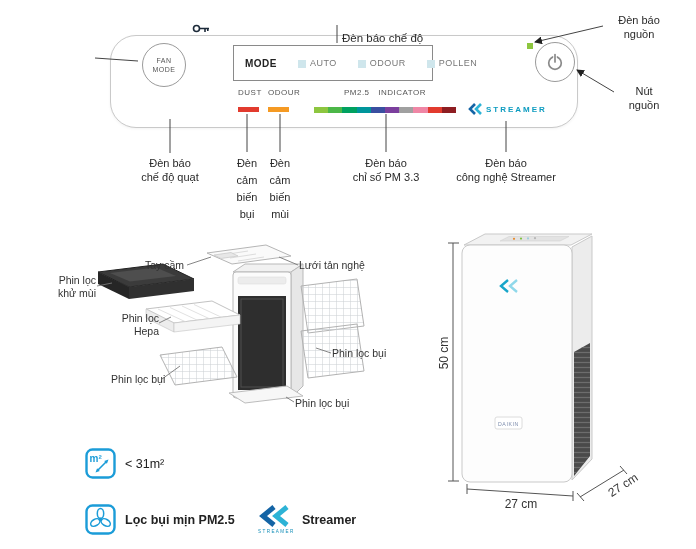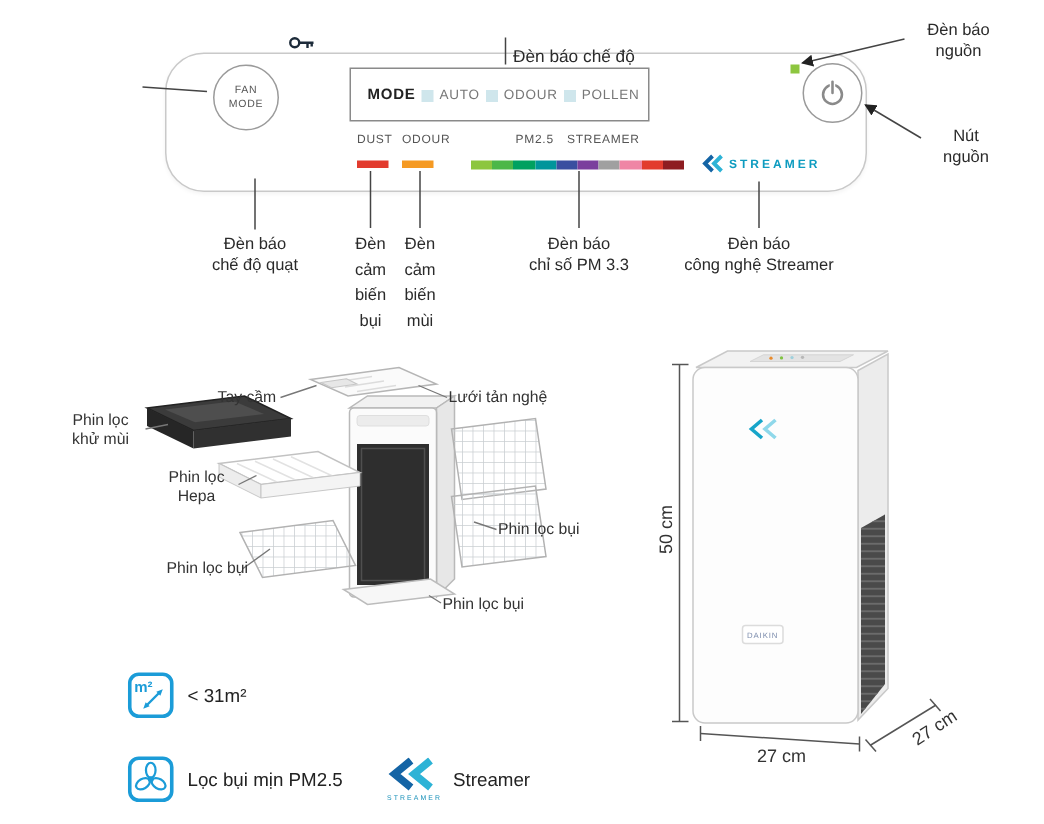--- a/index.html
+++ b/index.html
@@ -9,21 +9,21 @@
   .abs{position:absolute}
   .overlay{position:absolute;left:0;top:0;z-index:3;pointer-events:none}
 
   
   .panel{position:absolute;left:110px;top:35px;width:468px;height:93px;border:1px solid #c9c9c9;
          border-radius:26px;background:#fff;box-shadow:0 1px 3px rgba(0,0,0,.05);z-index:2}
   .fanmode{left:31px;top:7px;width:44px;height:44px;border:1px solid #9b9b9b;border-radius:50%;
            display:flex;align-items:center;justify-content:center;text-align:center;
            font-size:7px;letter-spacing:.5px;color:#555;line-height:1.35;padding:0 7px}
   .modebox{left:122px;top:9px;width:200px;height:36px;border:1px solid #8a8a8a;background:#fff;
-           display:flex;align-items:center;gap:4px;padding:0 11px}
+           display:flex;align-items:center;gap:21px;padding:0 11px}
   .modebox .title{font-size:10px;font-weight:bold;color:#222;letter-spacing:.5px}
   .opt{display:flex;align-items:flex-end;gap:4px;font-size:9px;color:#777;letter-spacing:.5px}
   .opt .oled{width:8px;height:8px;background:#cfe6ec;display:inline-block}
   .fanbox{left:5px;top:51px;width:114px;height:32px;border:1px solid #a5a5a5;border-radius:6px;background:#fff;
           display:flex;align-items:center;justify-content:space-between;padding:0 9px}
   .fantag{position:absolute;top:-6px;left:44px;background:#fff;padding:0 4px;font-size:9px;color:#555;letter-spacing:1px}
   .fan-ic{display:block}
   .c1{color:#cfe8ee}.c2{color:#9fd4e0}.c3{color:#5fbcd0}.c4{color:#28a3c0}
   .fan-auto{width:16px;height:14px;background:#7fc241;border-radius:3px;display:flex;align-items:center;justify-content:center}
   .sens{font-size:8px;color:#555;letter-spacing:.5px;top:52px}
@@ -40,30 +40,30 @@
   .pbtn{left:424px;top:6px;width:40px;height:40px;border:1.5px solid #9a9a9a;border-radius:50%;background:#fff;
         display:flex;align-items:center;justify-content:center}
   .keyic{left:192px;top:22px;z-index:4}
 
   
   .ann{font-size:11px;color:#2a2a2a;text-align:center;line-height:1.28;z-index:4}
   .big{font-size:11.5px;text-align:left}
   .col{line-height:17px}
 
   
-  .xl{font-size:10.5px;color:#333;text-align:center;line-height:1.2;z-index:4;white-space:nowrap}
+  .xl{font-size:10.5px;color:#333;text-align:right;line-height:1.2;z-index:4;white-space:nowrap}
 
   
   .dim{font-size:12px;color:#333;text-align:center;z-index:4}
   .rot90{transform:rotate(-90deg)}
   .rot33{transform:rotate(-33deg)}
 
   
   .feat{font-size:12.5px;color:#222;z-index:4}
-  .featb{font-weight:normal}
+  .featb{font-weight:bold}
 </style>
 </head>
 <body>
 
 <div class="canvas">
 
   <svg class="overlay" width="696" height="549" viewBox="0 0 696 549">
     <defs>
       <marker id="arr" markerWidth="8" markerHeight="8" refX="7" refY="4" orient="auto">
         <path d="M0,0 L8,4 L0,8 z" fill="#222"></path>
@@ -175,21 +175,21 @@
         <span>POLLEN</span>
       </span>
     </div>
 
 
     <div class="sens dustl abs">DUST</div>
     <div class="sens odol abs">ODOUR</div>
     <div class="bar dustb abs"></div>
     <div class="bar odob abs"></div>
 
-    <div class="pml abs">PM2.5 STREAMER</div>
+    <div class="pml abs">PM2.5 INDICATOR</div>
     <div class="pmbar abs">
         <span class="pm-seg" style="background: rgb(141, 198, 63);"></span>
         <span class="pm-seg" style="background: rgb(76, 183, 72);"></span>
         <span class="pm-seg" style="background: rgb(0, 161, 96);"></span>
         <span class="pm-seg" style="background: rgb(0, 149, 155);"></span>
         <span class="pm-seg" style="background: rgb(58, 79, 160);"></span>
         <span class="pm-seg" style="background: rgb(123, 63, 157);"></span>
         <span class="pm-seg" style="background: rgb(160, 160, 160);"></span>
         <span class="pm-seg" style="background: rgb(239, 134, 165);"></span>
         <span class="pm-seg" style="background: rgb(226, 59, 46);"></span>

